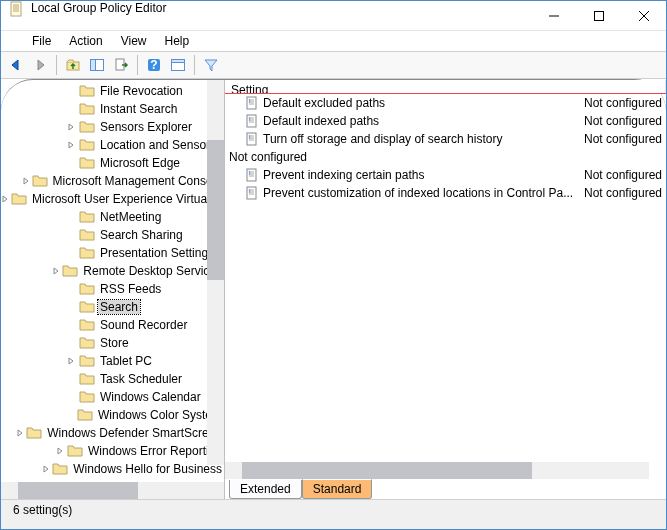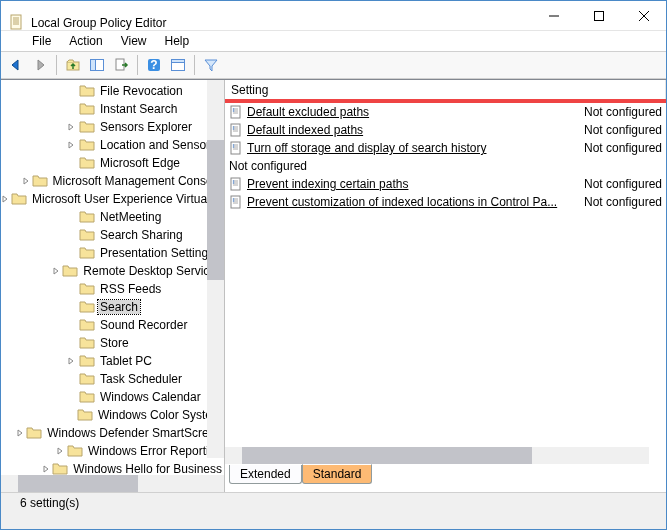--- a/index.html
+++ b/index.html
@@ -1,57 +1,57 @@
 <!DOCTYPE html>
 <html><head>
 <meta charset="utf-8">
 <style>
 * { box-sizing: border-box; font-family: "Segoe UI", Tahoma, sans-serif; font-size: 12px; }
 html, body { margin: 0; padding: 0; width: 667px; height: 530px; overflow: hidden; }
 .window { width: 667px; height: 530px; border: 1px solid #4a89c7; background: #fff; display: flex; flex-direction: column; }
-.titlebar { height: 30px; background: #fff; display: flex; align-items: flex-end; padding: 0 0 0 8px; border-bottom: 1px solid #e5e5e5; }
+.titlebar { height: 30px; background: #fff; display: flex; align-items: flex-start; padding: 0 0 0 8px; border-bottom: 1px solid #e5e5e5; }
 .titlebar-icon { width: 16px; height: 16px; margin-right: 6px; }
 .titlebar-text { flex: 1; }
 .titlebar-buttons { display: flex; }
 .titlebar-btn { width: 45px; height: 29px; display: flex; align-items: center; justify-content: center; }
 .menubar { height: 20px; display: flex; align-items: center; padding: 0 23px; gap: 2px; }
 .menu-item { padding: 2px 8px; }
 .toolbar { height: 28px; border-top: 1px solid #d0d0d0; border-bottom: 1px solid #d0d0d0; background: #f8f8f8; display: flex; align-items: center; padding: 0 4px; gap: 2px; }
 .tool-btn { width: 22px; height: 22px; display: flex; align-items: center; justify-content: center; border: 1px solid transparent; }
 .tool-sep { width: 1px; height: 20px; background: #c0c0c0; margin: 0 3px; }
-.content { flex: 1; display: flex; border-top: 1px solid #828790; min-height: 0; }
+.content { flex: 1; display: flex; border-top: 1px solid #828790; min-height: 0; border-radius: 32px; }
 .tree-pane { width: 224px; border-right: 1px solid #c0c0c0; overflow: hidden; position: relative; display: flex; flex-direction: column; }
 .tree-scroll { flex: 1; overflow: hidden; position: relative; }
 .tree { padding: 2px 0; }
 .tree-row { display: flex; align-items: center; height: 18px; white-space: nowrap; }
 .tree-indent { display: inline-block; width: 16px; }
 .tree-expand { width: 12px; height: 12px; display: inline-flex; align-items: center; justify-content: center; color: #888; margin-right: 2px; }
 .tree-folder { width: 16px; height: 14px; margin-right: 3px; flex-shrink: 0; }
 .tree-label { padding: 0 2px; }
 .tree-row.selected .tree-label { background: #d9d9d9; outline: 1px dotted #000; }
 .tree-vscroll { position: absolute; right: 0; top: 0; bottom: 17px; width: 17px; background: #f0f0f0; }
 .tree-vscroll .thumb { position: absolute; left: 0; right: 0; top: 60px; height: 140px; background: #c2c3c9; }
 .tree-hscroll { height: 17px; background: #f0f0f0; display: flex; align-items: center; }
 .tree-hscroll .thumb { width: 120px; height: 17px; background: #c2c3c9; margin-left: 17px; }
 .list-pane { flex: 1; display: flex; flex-direction: column; min-width: 0; }
-.list-header { display: flex; height: 23px; border-bottom: 4px solid #ef4444; background: #fff; }
+.list-header { display: flex; height: 14px; border-bottom: 1px solid #ef4444; background: #fff; }
 .list-header-col { padding: 3px 6px; border-right: 1px solid #e5e5e5; overflow: hidden; text-overflow: ellipsis; white-space: nowrap; }
 .list-header-col.setting { flex: 1; min-width: 0; }
 .list-header-col.state { width: 86px; text-align: left; }
 .list-body { flex: 1; overflow: hidden; }
 .list-row { display: flex; height: 18px; align-items: center; }
-.list-row .cell-setting { flex: 1; min-width: 0; display: flex; align-items: flex-start; padding-left: 4px; overflow: hidden; white-space: nowrap; text-decoration: underline; }
+.list-row .cell-setting { flex: 1; min-width: 0; display: flex; align-items: flex-start; padding-left: 20px; overflow: hidden; white-space: nowrap; }
 .list-row .cell-state { width: 86px; padding-left: 4px; white-space: nowrap; overflow: hidden; }
 .policy-icon { width: 14px; height: 14px; margin-right: 4px; flex-shrink: 0; }
 .list-hscroll { height: 17px; background: #f0f0f0; margin-right: 17px; position: relative; }
 .list-hscroll .thumb { position: absolute; left: 17px; top: 0; bottom: 0; width: 290px; background: #c2c3c9; }
-.tabs { height: 28px; display: flex; align-items: flex-start; padding-left: 4px; border-top: 1px solid #fff; }
+.tabs { height: 20px; display: flex; align-items: flex-start; padding-left: 4px; border-top: 1px solid #fff; }
 .tab { padding: 2px 10px; border: 1px solid #919b9c; border-top: none; border-radius: 0 0 3px 3px; margin-right: 0px; background: #fcfcfe; position: relative; }
 .tab.active { background: #fdba74; border-top: 1px solid #fff; margin-top: -1px; z-index: 1; }
-.statusbar { height: 37px; border-top: 1px solid #d0d0d0; padding: 3px 19px; background: #f0f0f0; }
+.statusbar { height: 30px; border-top: 1px solid #d0d0d0; padding: 3px 12px; background: #f0f0f0; }
 svg { display: block; }
 </style>
 </head>
 <body>
 
 <div class="window">
 
   <div class="titlebar">
     <span class="titlebar-icon">
       <svg width="16" height="16" viewBox="0 0 16 16">

